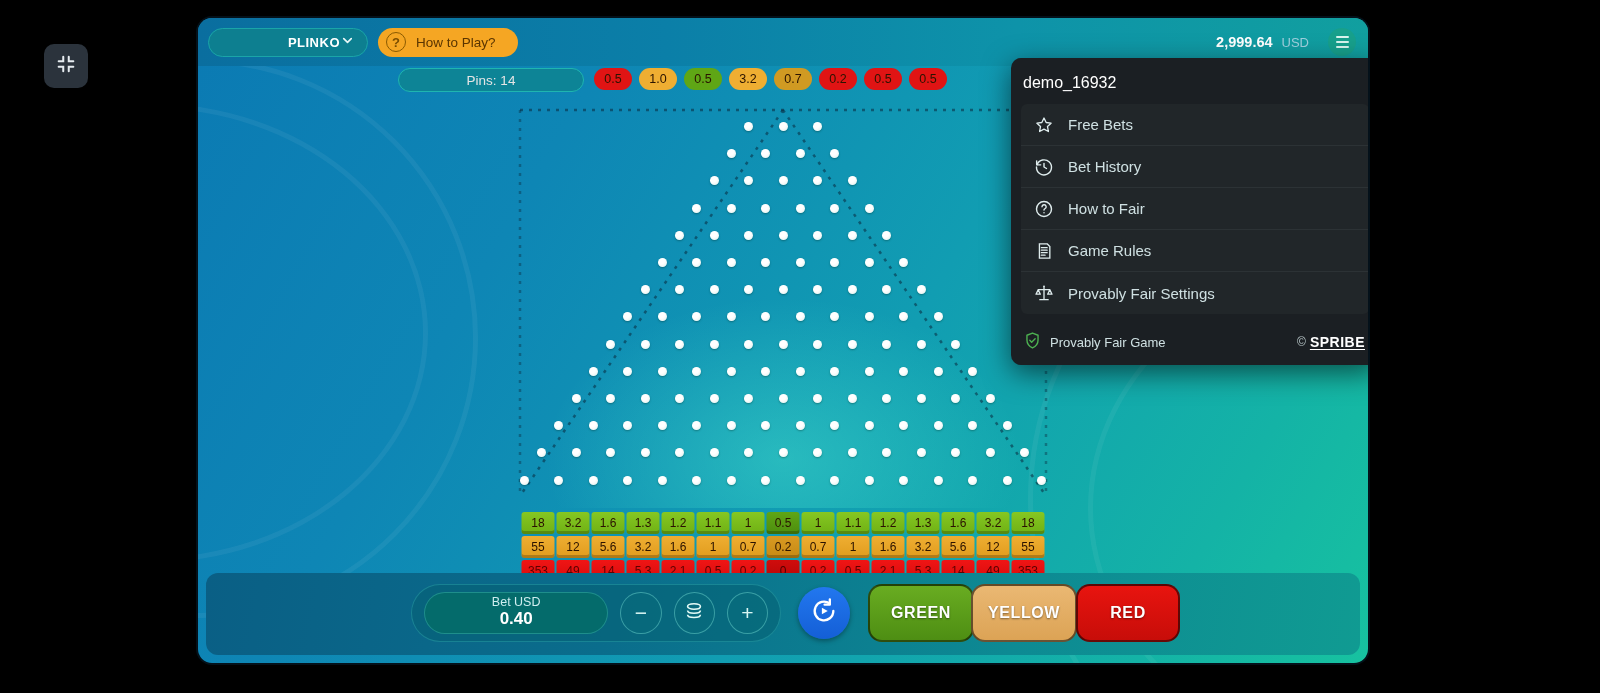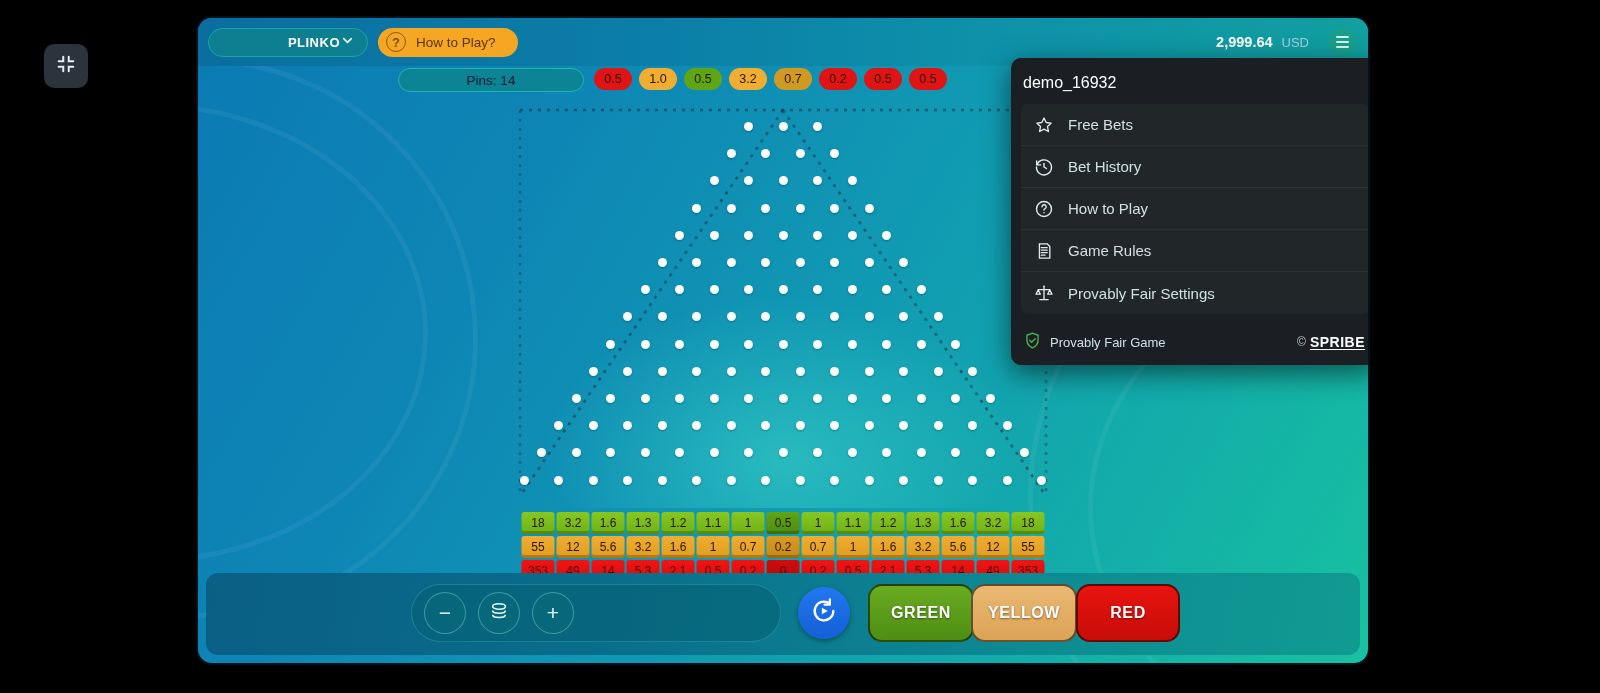--- a/index.html
+++ b/index.html
@@ -69,21 +69,21 @@
 
   
   .subbar {
     position: absolute; left: 0; top: 48px; width: 100%; height: 30px;
     display: flex; align-items: center;
   }
   .pins-pill {
     position: absolute; left: 200px; top: 2px;
     width: 186px; height: 24px; border-radius: 12px;
     background: #0d8496; border: 1px solid #1fb5b0;
-    color: #0f172a; font-size: 13.5px; display: flex; align-items: center; justify-content: center;
+    color: #e5e5e5; font-size: 13.5px; display: flex; align-items: center; justify-content: center;
   }
   .history { position: absolute; left: 396px; top: 2px; display: flex; gap: 7px; }
   .h-chip {
     min-width: 38px; height: 22px; border-radius: 11px;
     display: flex; align-items: center; justify-content: center;
     font-size: 12.5px; color: #2b1400; padding: 0 8px;
   }
 
   
   .board { position: absolute; left: 0; top: 78px; width: 100%; height: 412px; }
@@ -487,20 +487,24 @@
           <div class="pay-cell red">2.1</div>
           <div class="pay-cell red">5.3</div>
           <div class="pay-cell red">14</div>
           <div class="pay-cell red">49</div>
           <div class="pay-cell red">353</div>
         </div>
     </div>
 
     <div class="bottombar">
       <div class="bet-group">
+        <div class="bet-field">
+          <span class="bet-label">Bet USD</span>
+          <span class="bet-value">0.40</span>
+        </div>
         <div class="round-btn">
           <span>−</span>
         </div>
         <div class="round-btn">
           <span>
             <svg viewBox="0 0 24 24" width="22" height="22" fill="none" stroke="#e2faf6" stroke-width="1.7">
               <ellipse cx="12" cy="7" rx="7" ry="3"></ellipse>
               <path d="M5 11.5c0 1.66 3.13 3 7 3s7-1.34 7-3"></path>
               <path d="M5 16c0 1.66 3.13 3 7 3s7-1.34 7-3"></path>
             </svg>
@@ -556,21 +560,21 @@
             <span>Bet History</span>
           </div>
           <div class="menu-row">
             <span class="mi">
               <svg viewBox="0 0 24 24" fill="none" stroke="#dfeced" stroke-width="1.7" stroke-linecap="round">
                 <circle cx="12" cy="12" r="9"></circle>
                 <path d="M9.6 9.4a2.5 2.5 0 1 1 3.3 2.4c-.6.25-.9.8-.9 1.5"></path>
                 <circle cx="12" cy="16.4" r="0.9" fill="#dfeced" stroke="none"></circle>
               </svg>
             </span>
-            <span>How to Play</span>
+            <span>How to Fair</span>
           </div>
           <div class="menu-row">
             <span class="mi">
               <svg viewBox="0 0 24 24" fill="none" stroke="#dfeced" stroke-width="1.6" stroke-linecap="round">
                 <path d="M6.5 3.5h9.5l3 3v14h-12.5z"></path>
                 <path d="M8.8 8h7M8.8 11h7M8.8 14h7M8.8 17h4.5"></path>
               </svg>
             </span>
             <span>Game Rules</span>
           </div>

